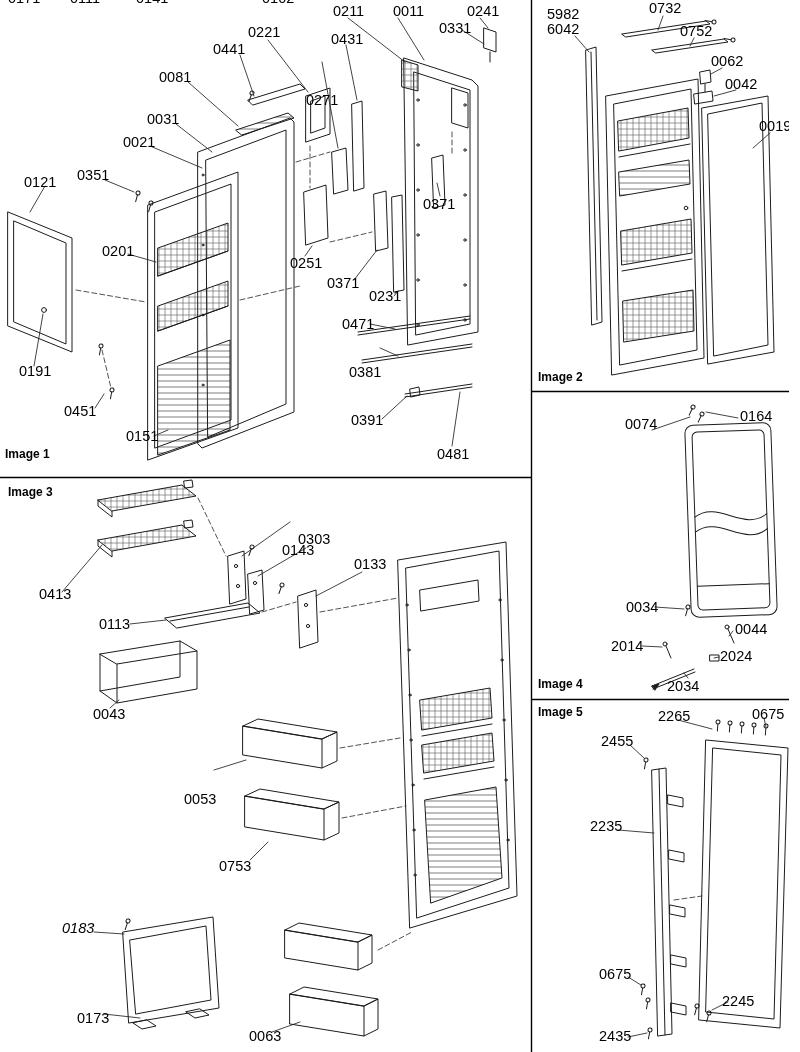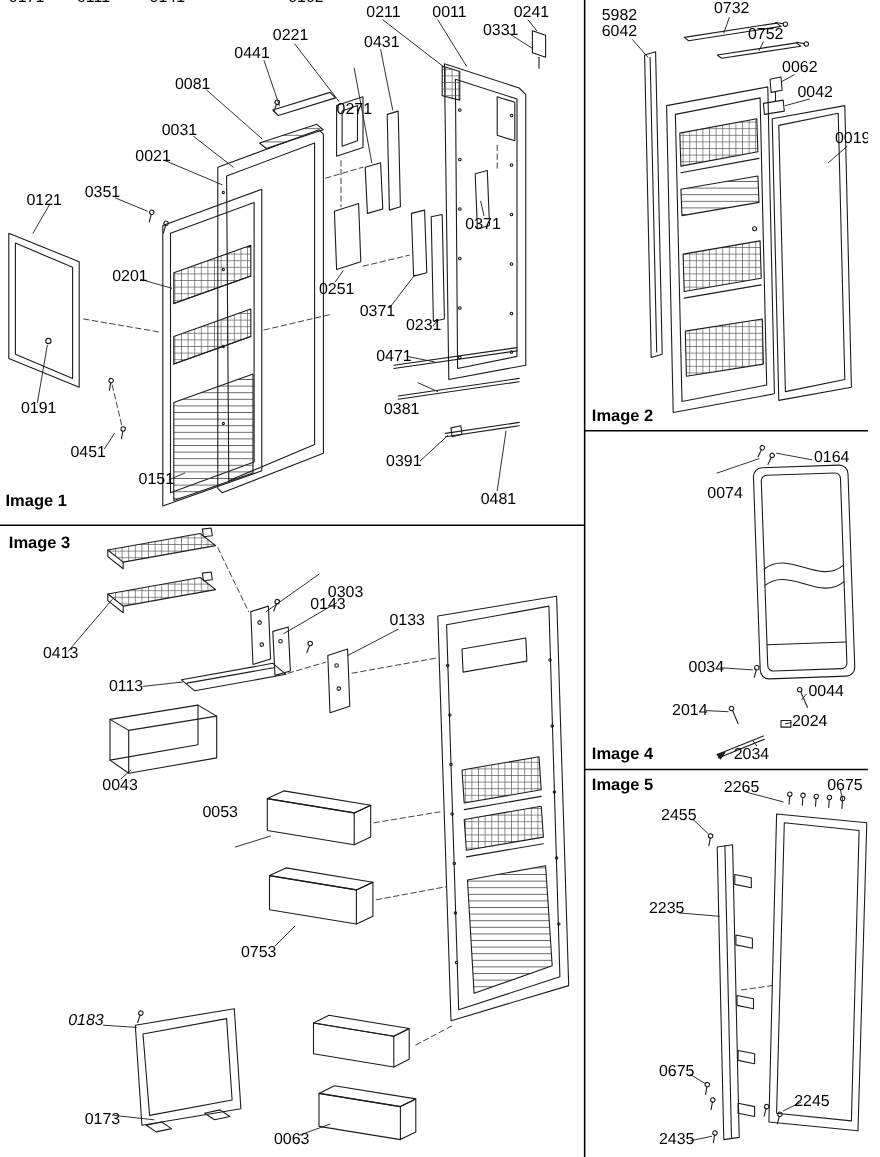--- a/index.html
+++ b/index.html
@@ -7,21 +7,21 @@
     position:relative;width:789px;height:1052px;background:#fff;
     overflow:hidden;font-family:"Liberation Sans",sans-serif;
   }
   svg{position:absolute;left:0;top:0;}
   .label-layer{position:absolute;left:0;top:0;width:800px;height:1052px;pointer-events:none;}
   .part-label{
     position:absolute;font-size:14.5px;color:#000;white-space:nowrap;
     font-family:"Liberation Sans",sans-serif;line-height:1.05;
   }
   .section-title{
-    position:absolute;font-size:15px;font-weight:bold;color:#000;white-space:nowrap;
+    position:absolute;font-size:12px;font-weight:bold;color:#000;white-space:nowrap;
     font-family:"Liberation Sans",sans-serif;
   }
 </style>
 </head>
 <body>
 
 <div class="canvas">
 
   <svg width="800" height="1052" viewBox="0 0 800 1052">
     <defs>
@@ -368,26 +368,26 @@
       <div class="part-label" style="left: 680px; top: 24px;">0752</div>
       <div class="part-label" style="left: 711px; top: 54px;">0062</div>
       <div class="part-label" style="left: 725px; top: 77px;">0042</div>
       <div class="part-label" style="left: 759px; top: 119px;">0019</div>
       <div class="part-label" style="left: 282px; top: 507px; margin-top: 36px;">0143</div>
       <div class="part-label" style="left: 298px; top: 532px;">0303</div>
       <div class="part-label" style="left: 354px; top: 557px;">0133</div>
       <div class="part-label" style="left: 39px; top: 587px;">0413</div>
       <div class="part-label" style="left: 99px; top: 617px;">0113</div>
       <div class="part-label" style="left: 93px; top: 707px;">0043</div>
-      <div class="part-label" style="left: 184px; top: 732px;">0053</div>
+      <div class="part-label" style="left: 184px; top: 792px;">0053</div>
       <div class="part-label" style="left: 219px; top: 859px;">0753</div>
       <div class="part-label" style="left: 62px; top: 921px; font-style: italic;">0183</div>
       <div class="part-label" style="left: 77px; top: 1011px;">0173</div>
       <div class="part-label" style="left: 249px; top: 1029px;">0063</div>
-      <div class="part-label" style="left: 625px; top: 442px; margin-left: 18px;">0074</div>
+      <div class="part-label" style="left: 625px; top: 417px;">0074</div>
       <div class="part-label" style="left: 740px; top: 409px;">0164</div>
       <div class="part-label" style="left: 626px; top: 600px;">0034</div>
       <div class="part-label" style="left: 735px; top: 622px;">0044</div>
       <div class="part-label" style="left: 611px; top: 639px;">2014</div>
       <div class="part-label" style="left: 720px; top: 649px;">2024</div>
       <div class="part-label" style="left: 667px; top: 679px;">2034</div>
       <div class="part-label" style="left: 658px; top: 709px;">2265</div>
       <div class="part-label" style="left: 752px; top: 707px;">0675</div>
       <div class="part-label" style="left: 601px; top: 734px;">2455</div>
       <div class="part-label" style="left: 590px; top: 819px;">2235</div>

